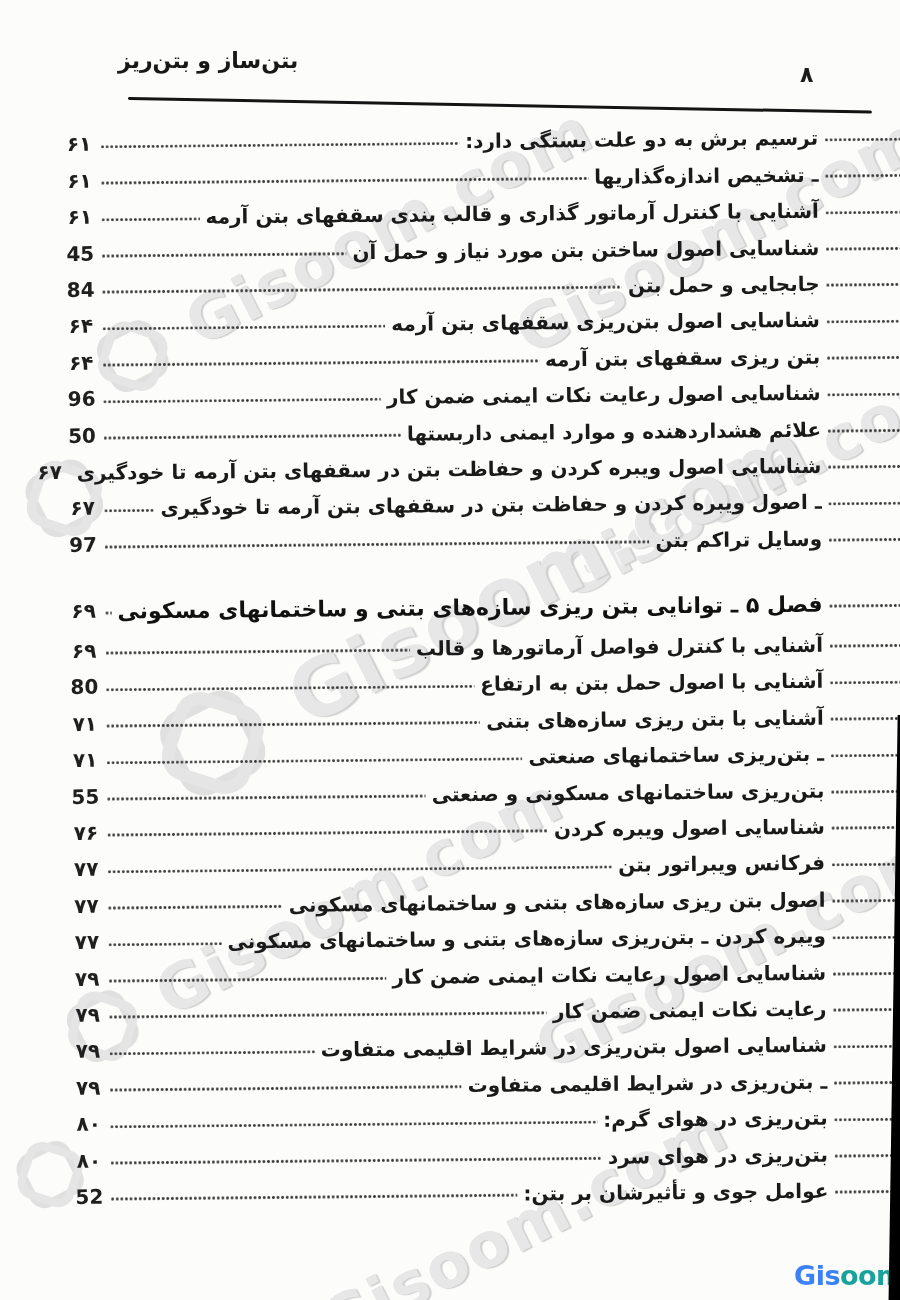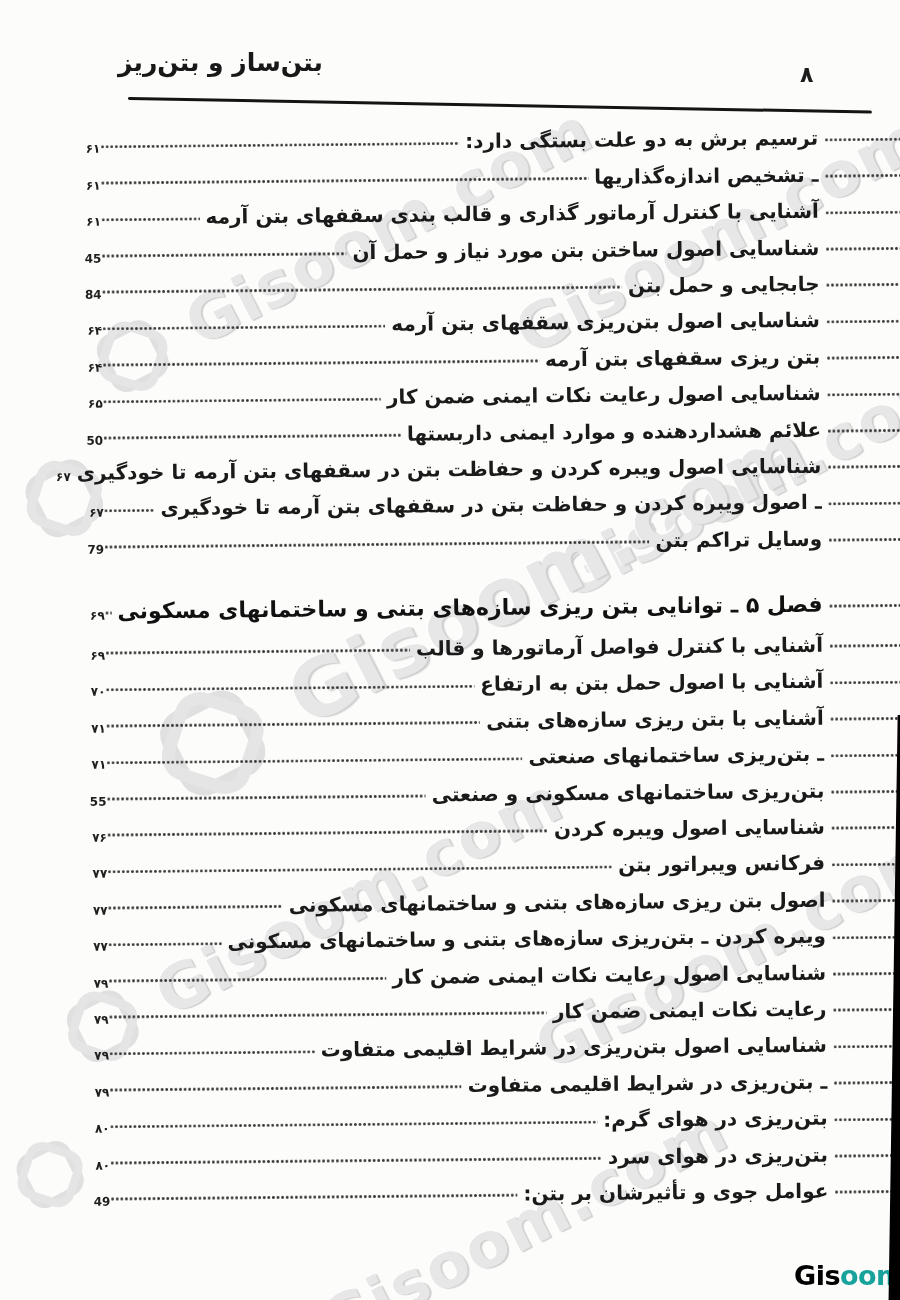--- a/index.html
+++ b/index.html
@@ -30,21 +30,21 @@
     font-size:62px;font-weight:bold;letter-spacing:2px;
     color:#e7e7e7;
     text-shadow:1.5px 1.5px 1px #cfcfcf,-1px -1px 1px #ffffff;
   }
   .wm svg{display:block;}
   .wm.big{transform:rotate(-27deg) scale(1.28);}
 
   
   #header-title{
     position:absolute;left:118px;top:48px;
-    font-size:25px;font-weight:bold;color:#181818;
+    font-size:22px;font-weight:bold;color:#181818;
     direction:rtl;z-index:3;
   }
   #header-pagenum{
     position:absolute;left:800px;top:62px;
     font-size:22px;font-weight:bold;color:#1c1c1c;
     z-index:3;
   }
   #header-rule{
     position:absolute;left:128px;top:97px;
     width:744px;height:3px;background:#141414;
@@ -75,22 +75,22 @@
     background-repeat:repeat-x;
     background-position:0 100%;
     height:5px;
     align-self:flex-end;
     margin-bottom:9px;
   }
   .row .dots-mid{flex:1 1 auto;}
   .row .dots-right{flex:0 0 76px;}
   .row .num{
     flex:0 0 42px;
-    direction:ltr;text-align:right;
-    font-size:12px;font-weight:bold;color:#1f1f1f;
+    direction:ltr;text-align:center;
+    font-size:20px;font-weight:bold;color:#1f1f1f;
     padding-bottom:2px;
   }
   .row.chapter{
     height:46px;margin-top:20px;margin-bottom:4px;
   }
   .row.chapter .title{font-size:22px;font-weight:bold;color:#111;}
 
   
   #edge-strip{
     position:absolute;right:0;top:715px;bottom:0;width:13px;
@@ -98,21 +98,21 @@
     clip-path:polygon(82% 0,100% 0,100% 100%,12% 100%);
     z-index:6;
   }
 
   
   #gisoom-logo{
     position:absolute;left:794px;top:1260px;
     font-size:27px;font-weight:bold;letter-spacing:-0.5px;
     z-index:5;
   }
-  #gisoom-logo .g1{color:#000000;}
+  #gisoom-logo .g1{color:#3b82f6;}
   #gisoom-logo .g2{color:#18a29c;}
 </style>
 </head>
 <body>
 
 <div id="page">
 
   <div class="wm" style="left:90px;top:330px;">
     <svg width="96" height="96" viewBox="0 0 100 100" fill="none">
       <rect x="22" y="22" width="56" height="56" rx="14" stroke="#e0e0e0" stroke-width="9"></rect>
@@ -222,21 +222,21 @@
     <span class="dots dots-right"></span>
     <span class="title">بتن ریزی سقفهای بتن آرمه</span>
     <span class="dots dots-mid"></span>
     <span class="num">۶۴</span>
   </div>
 
   <div class="row">
     <span class="dots dots-right"></span>
     <span class="title">شناسایی اصول رعایت نکات ایمنی ضمن کار</span>
     <span class="dots dots-mid"></span>
-    <span class="num">۶۵</span>
+    <span class="num">96</span>
   </div>
 
   <div class="row">
     <span class="dots dots-right"></span>
     <span class="title">علائم هشداردهنده و موارد ایمنی داربستها</span>
     <span class="dots dots-mid"></span>
     <span class="num">50</span>
   </div>
 
   <div class="row">
@@ -250,42 +250,42 @@
     <span class="dots dots-right"></span>
     <span class="title">ـ اصول ویبره کردن و حفاظت بتن در سقفهای بتن آرمه تا خودگیری</span>
     <span class="dots dots-mid"></span>
     <span class="num">۶۷</span>
   </div>
 
   <div class="row">
     <span class="dots dots-right"></span>
     <span class="title">وسایل تراکم بتن</span>
     <span class="dots dots-mid"></span>
-    <span class="num">79</span>
+    <span class="num">97</span>
   </div>
 
   <div class="row chapter">
     <span class="dots dots-right"></span>
     <span class="title">فصل ۵ ـ توانایی بتن ریزی سازه‌های بتنی و ساختمانهای مسکونی</span>
     <span class="dots dots-mid"></span>
     <span class="num">۶۹</span>
   </div>
 
   <div class="row">
     <span class="dots dots-right"></span>
     <span class="title">آشنایی با کنترل فواصل آرماتورها و قالب</span>
     <span class="dots dots-mid"></span>
     <span class="num">۶۹</span>
   </div>
 
   <div class="row">
     <span class="dots dots-right"></span>
     <span class="title">آشنایی با اصول حمل بتن به ارتفاع</span>
     <span class="dots dots-mid"></span>
-    <span class="num">۷۰</span>
+    <span class="num">80</span>
   </div>
 
   <div class="row">
     <span class="dots dots-right"></span>
     <span class="title">آشنایی با بتن ریزی سازه‌های بتنی</span>
     <span class="dots dots-mid"></span>
     <span class="num">۷۱</span>
   </div>
 
   <div class="row">
@@ -369,21 +369,21 @@
     <span class="dots dots-right"></span>
     <span class="title">بتن‌ریزی در هوای سرد</span>
     <span class="dots dots-mid"></span>
     <span class="num">۸۰</span>
   </div>
 
   <div class="row">
     <span class="dots dots-right"></span>
     <span class="title">عوامل جوی و تأثیرشان بر بتن:</span>
     <span class="dots dots-mid"></span>
-    <span class="num">49</span>
+    <span class="num">52</span>
   </div>
 </div>
 
   <div id="edge-strip"></div>
 
   <div id="gisoom-logo">
     <span class="g1">Gis</span><span class="g2">oom</span>
   </div>
 
 </div>

